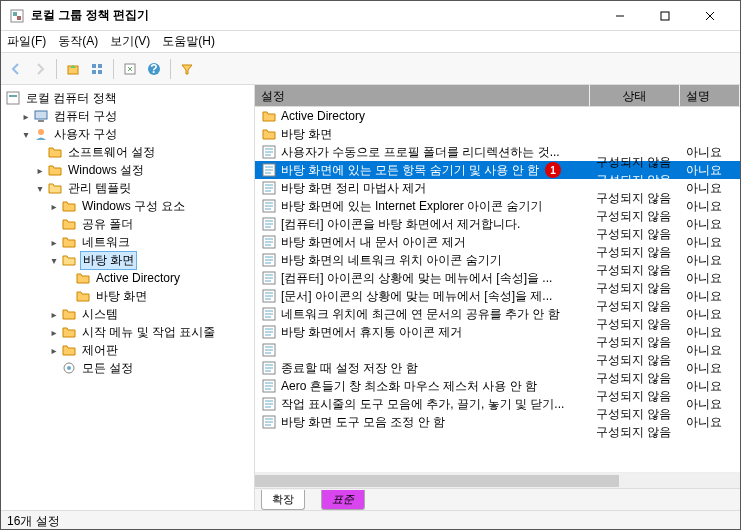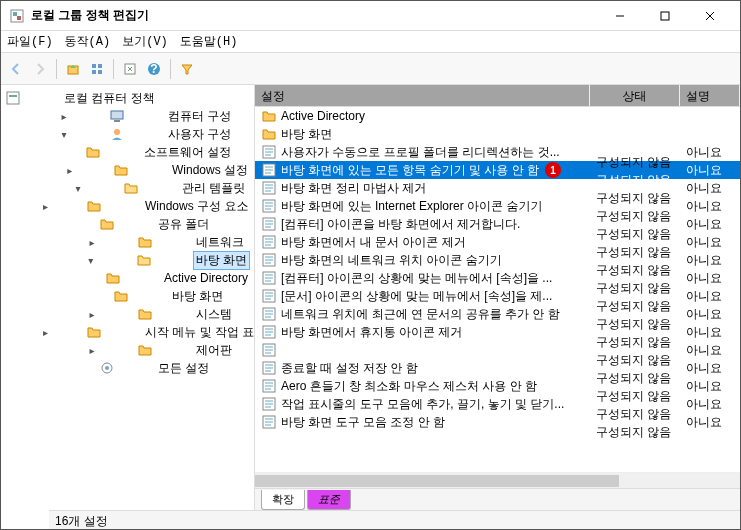--- a/index.html
+++ b/index.html
@@ -3,54 +3,54 @@
 <meta charset="utf-8">
 <style>
 * { box-sizing: border-box; margin: 0; padding: 0; font-family: "Malgun Gothic", "Segoe UI", sans-serif; font-size: 12px; }
 body { background: #fff; width: 741px; height: 530px; overflow: hidden; border: 1px solid #555; }
 .titlebar { height: 30px; display: flex; align-items: center; padding: 0 8px; background: #fff; border-bottom: 1px solid #ddd; }
 .titlebar .icon { width: 16px; height: 16px; margin-right: 6px; }
 .titlebar .title { flex: 1; font-weight: bold; }
 .titlebar .win-controls { display: flex; gap: 0; }
 .titlebar .win-btn { width: 45px; height: 28px; display: flex; align-items: center; justify-content: center; cursor: pointer; }
 .menubar { height: 22px; display: flex; align-items: center; padding: 0 6px; gap: 12px; border-bottom: 1px solid #ddd; }
-.menubar .menu-item { cursor: pointer; font-family: Liberation Mono, monospace; }
+.menubar .menu-item { cursor: pointer; }
 .toolbar { height: 32px; display: flex; align-items: center; padding: 0 4px; gap: 2px; border-bottom: 1px solid #ddd; background: #f8f8f8; }
 .toolbar .tool-btn { width: 22px; height: 22px; display: flex; align-items: center; justify-content: center; border: 1px solid transparent; cursor: pointer; }
 .toolbar .sep { width: 1px; height: 20px; background: #ccc; margin: 0 3px; }
 .toolbar .tool-btn.disabled { opacity: 0.4; cursor: default; }
 .content { display: flex; height: 425px; }
 .tree-pane { width: 254px; border-right: 1px solid #ddd; overflow: auto; padding: 4px; }
 .list-pane { flex: 1; display: flex; flex-direction: column; }
-.tree-row { display: flex; align-items: center; height: 18px; cursor: pointer; white-space: nowrap; gap: 38px; }
+.tree-row { display: flex; align-items: center; height: 18px; cursor: pointer; white-space: nowrap; }
 .tree-row .spacer { display: inline-block; }
 .tree-row .arrow { width: 14px; display: inline-flex; justify-content: center; color: #555; font-size: 10px; }
 .tree-row .ticon { width: 16px; height: 16px; margin-right: 3px; display: inline-flex; align-items: center; justify-content: center; }
 .tree-row.selected .label { background: #cde8ff; border: 1px solid #66afe9; padding: 0 2px; }
 .tree-row .label { padding: 0 2px; }
 .list-header { height: 22px; display: flex; border-bottom: 1px solid #ddd; background: #a3a3a3; }
 .list-header .col { border-right: 1px solid #eee; padding: 3px 6px; }
 .col-name { flex: 1; }
 .col-state { width: 90px; text-align: center; }
 .col-desc { width: 60px; }
 .list-body { flex: 1; overflow: auto; }
 .list-row { display: flex; height: 18px; align-items: center; cursor: pointer; white-space: nowrap; }
 .list-row .cell { overflow: hidden; text-overflow: ellipsis; padding: 0 6px; }
 .list-row .cell-name { flex: 1; display: flex; align-items: center; gap: 4px; }
 .list-row .cell-state { width: 90px; margin-top: 20px; }
 .list-row .cell-desc { width: 60px; }
 .list-row.selected { background: #0078d7; color: #fff; }
 .list-row .ricon { width: 16px; height: 16px; flex-shrink: 0; }
 .list-row .badge { width: 16px; height: 16px; border-radius: 50%; background: #d00; color: #fff; display: inline-flex; align-items: center; justify-content: center; font-size: 10px; font-weight: bold; flex-shrink: 0; margin-left: 2px; }
 .tabs { height: 22px; display: flex; align-items: flex-end; padding-left: 6px; border-top: 1px solid #ddd; background: #f5f5f5; }
-.tab { padding: 2px 10px; border: 1px solid #aaa; border-top: none; background: #fff; margin-right: 2px; font-size: 11px; cursor: pointer; border-radius: 0 0 3px 3px; }
+.tab { padding: 2px 10px; border: 1px solid #aaa; border-top: none; background: #fff; margin-right: 16px; font-size: 11px; cursor: pointer; border-radius: 0 0 3px 3px; }
 .tab.active { background: #d946ef; font-style: italic; }
 .scroll-hint { height: 16px; border-top: 1px solid #eee; background: #f0f0f0; position: relative; }
 .scroll-thumb { position: absolute; left: 0; top: 2px; height: 12px; width: 75%; background: #ccc; }
-.statusbar { height: 20px; border-top: 1px solid #ddd; padding: 2px 6px; background: #f5f5f5; margin-left: 48px; }
+.statusbar { height: 20px; border-top: 1px solid #ddd; padding: 2px 6px; background: #f5f5f5; }
 svg { display: block; }
 </style>
 </head>
 <body>
 
 <div class="titlebar">
   <span class="icon">
     <svg width="16" height="16">
         <rect x="2" y="2" width="12" height="12" fill="#fff" stroke="#888"></rect>
         <rect x="4" y="4" width="4" height="4" fill="#6aa"></rect>

